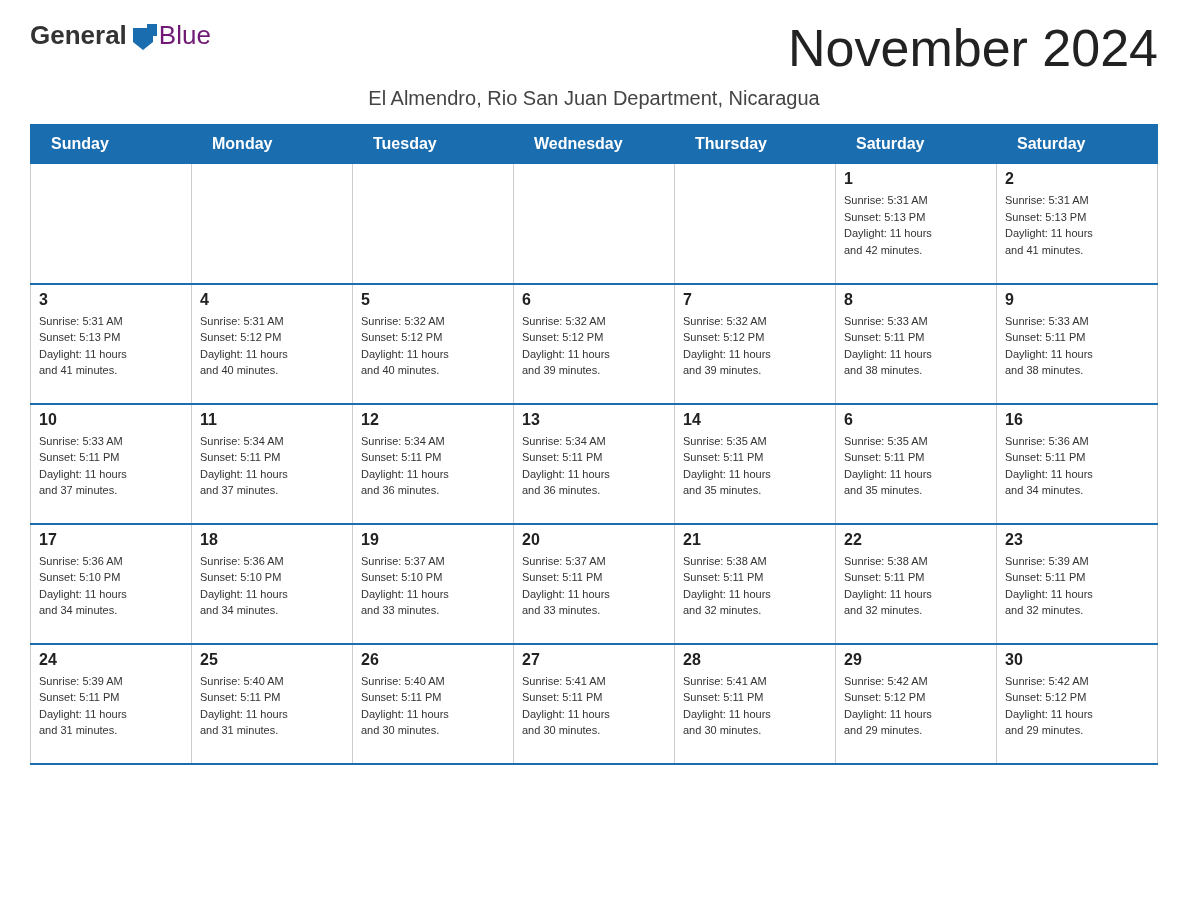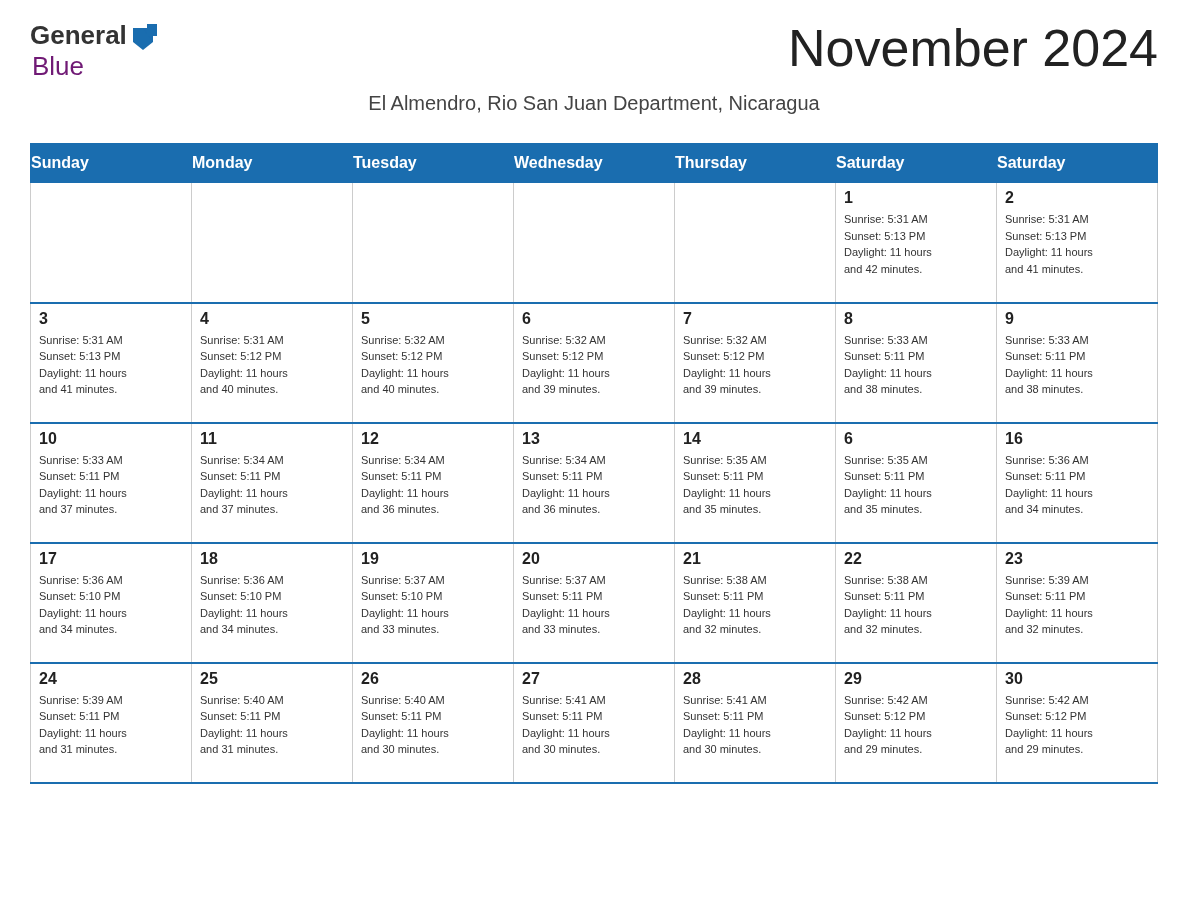--- a/index.html
+++ b/index.html
@@ -12,21 +12,20 @@
       padding: 20px 30px;
     }
     .header-area {
       display: flex;
       align-items: flex-start;
       justify-content: space-between;
       margin-bottom: 10px;
     }
     .logo {
       display: flex;
-      flex-direction: column;
       align-items: flex-start;
     }
     .logo-general {
       font-size: 26px;
       font-weight: bold;
       color: #333;
     }
     .logo-icon {
       width: 28px;
       height: 28px;
@@ -42,33 +41,33 @@
       font-size: 52px;
       font-weight: normal;
       color: #222;
       text-align: left;
       line-height: 1.1;
     }
     .location-subtitle {
       font-size: 20px;
       color: #444;
       text-align: center;
-      margin-bottom: 28px;
+      margin-bottom: 14px;
     }
     .calendar {
       width: 100%;
       border-collapse: collapse;
       table-layout: fixed;
     }
     .calendar th {
       background-color: #1a6daf;
       color: #fff;
       font-size: 16px;
       font-weight: bold;
-      padding: 10px 0;
+      padding: 10px 20px;
       text-align: left;
       border: 1px solid #1a6daf;
     }
     .calendar td {
       border: 1px solid #ccc;
       border-bottom: 2px solid #1a6daf;
       vertical-align: top;
       padding: 6px 8px;
       font-size: 13px;
       height: 120px;

